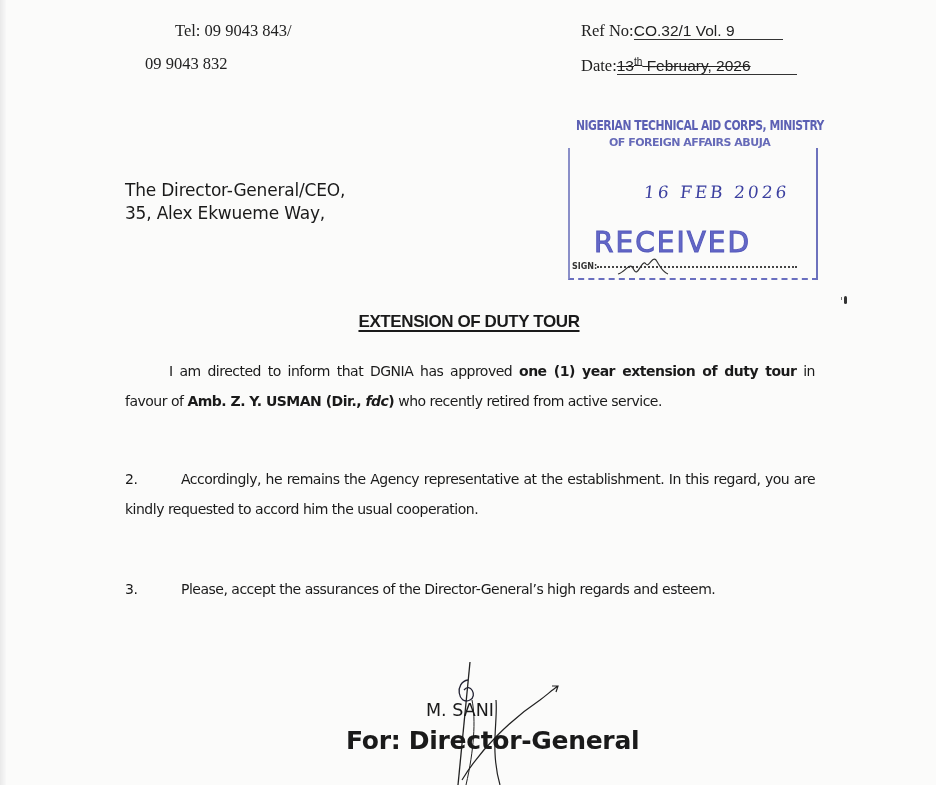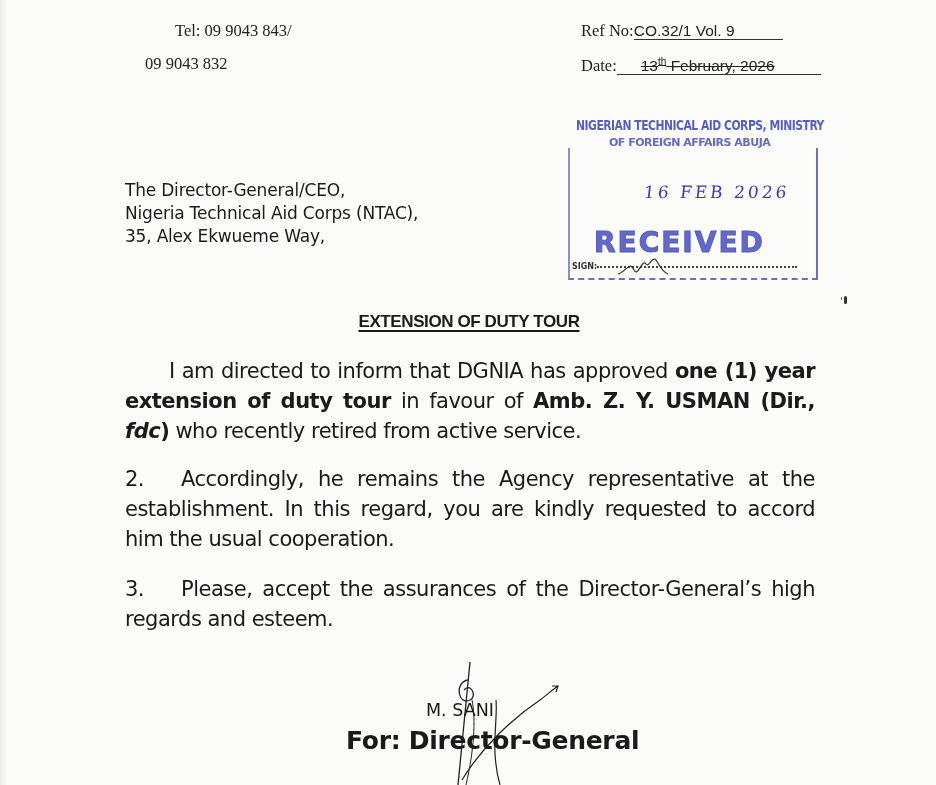--- a/index.html
+++ b/index.html
@@ -17,21 +17,21 @@
     .serif { font-family: "Liberation Serif", "DejaVu Serif", serif; color: #222; }
     .tel1 { position: absolute; left: 145px; top: 21px; font-size: 16.5px; margin-left: 30px; }
     .tel2 { position: absolute; left: 145px; top: 54px; font-size: 16.5px; }
     .ref { position: absolute; left: 581px; top: 21px; font-size: 16.5px; }
     .date { position: absolute; left: 581px; top: 54px; font-size: 16.5px; }
     .filled {
       font-family: "Liberation Sans", sans-serif; font-size: 15.5px;
       display: inline-block; border-bottom: 1.2px solid #333; padding-right: 48px; line-height: 16px;
     }
     .date .filled { padding-right: 46px; }
-    .date .filled .strike { text-decoration: line-through; text-decoration-thickness: 1px; margin-left: 24px; }
+    .date .filled .strike { text-decoration: line-through; text-decoration-thickness: 1px; }
     .date sup { font-size: 10px; }
 
     .address {
       position: absolute; left: 125px; top: 179px;
       font-family: "DejaVu Sans", sans-serif; font-size: 17px; line-height: 23px;
       letter-spacing: -0.2px;
     }
     .address div { white-space: nowrap; }
 
     .stamp {
@@ -51,21 +51,21 @@
     .stamp .hdr2 {
       position: absolute; left: 45px; top: 26px; font-size: 11px; font-weight: bold;
       letter-spacing: -0.5px; white-space: nowrap; color: #4146a8; opacity: 0.8;
     }
     .stamp .stamp-date {
       position: absolute; left: 80px; top: 72px; font-size: 17px; color: #3c40a0;
       font-family: "DejaVu Serif", serif; letter-spacing: 3px; transform: skewX(-6deg);
       white-space: nowrap;
     }
     .stamp .received {
-      position: absolute; left: 30px; top: 116px; font-size: 28px; font-weight: bold;
+      position: absolute; left: 30px; top: 116px; font-size: 28px; font-weight: normal;
       letter-spacing: 2px; color: #4a4fc0; opacity: 0.85;
       -webkit-text-stroke: 1px #3a3fb0; white-space: nowrap;
     }
     .stamp .sign-row {
       position: absolute; left: 8px; top: 152px; right: 6px; font-size: 8px; font-weight: bold;
       color: #333; white-space: nowrap; overflow: hidden;
     }
     .stamp .dots {
       display: inline-block; width: 200px; border-bottom: 2px dotted #444; vertical-align: middle;
     }
@@ -76,21 +76,21 @@
 
     .subject {
       position: absolute; left: 0; right: 0; top: 312px; text-align: center;
       font-family: Liberation Sans, sans-serif; font-weight: bold; font-size: 17px;
       letter-spacing: -0.4px;
     }
     .subject span { text-decoration: underline; text-underline-offset: 3px; text-decoration-thickness: 1.5px; margin-left: 2px; }
 
     .body-text {
       position: absolute; left: 125px; width: 690px;
-      font-family: "DejaVu Sans", sans-serif; font-size: 21px; line-height: 30px;
+      font-family: "DejaVu Sans", sans-serif; font-size: 14px; line-height: 30px;
       text-align: justify; letter-spacing: -0.5px;
     }
     .body-text b { font-weight: bold; }
     .para1 { top: 356px; text-indent: 44px; }
     .para2 { top: 464px; }
     .para3 { top: 574px; }
     .para-num { display: inline-block; width: 56px; }
     .sig-name { position: absolute; left: 426px; top: 700px; font-weight: normal; font-size: 17.5px; }
     .sig-title { position: absolute; left: 346px; top: 726px; font-weight: bold; font-size: 25px; letter-spacing: -0.3px; }
     .sig-stroke { position: absolute; left: 440px; top: 660px; }
@@ -122,21 +122,20 @@
   <svg class="stamp-sig" width="60" height="30">
     <path d="M2 24 C10 22, 14 10, 18 20 C22 28, 26 8, 30 14 C33 18, 36 6, 40 10 C44 16, 46 22, 52 24" stroke="#333" stroke-width="1.2" fill="none"></path>
   </svg>
 </div>
 
 <div class="speck2"></div>
 <div class="speck"></div>
 
 <div class="address">
   <div>The Director-General/CEO,</div>
-  <div>Nigeria Technical Aid Corps (NTAC),</div>
   <div>35, Alex Ekwueme Way,</div>
 </div>
 
 <div class="subject">
   <span>EXTENSION OF DUTY TOUR</span>
 </div>
 
 <div class="body-text para1"><span>I am directed to inform that DGNIA has approved </span><b>one (1) year extension of duty tour</b><span> in favour of </span><b>Amb. Z. Y. USMAN (Dir., </b><b><i>fdc</i></b><b>)</b><span> who recently retired from active service.</span></div>
 
 <div class="body-text para2"><span class="para-num">2.</span><span>Accordingly, he remains the Agency representative at the establishment. In this regard, you are kindly requested to accord him the usual cooperation.</span></div>

